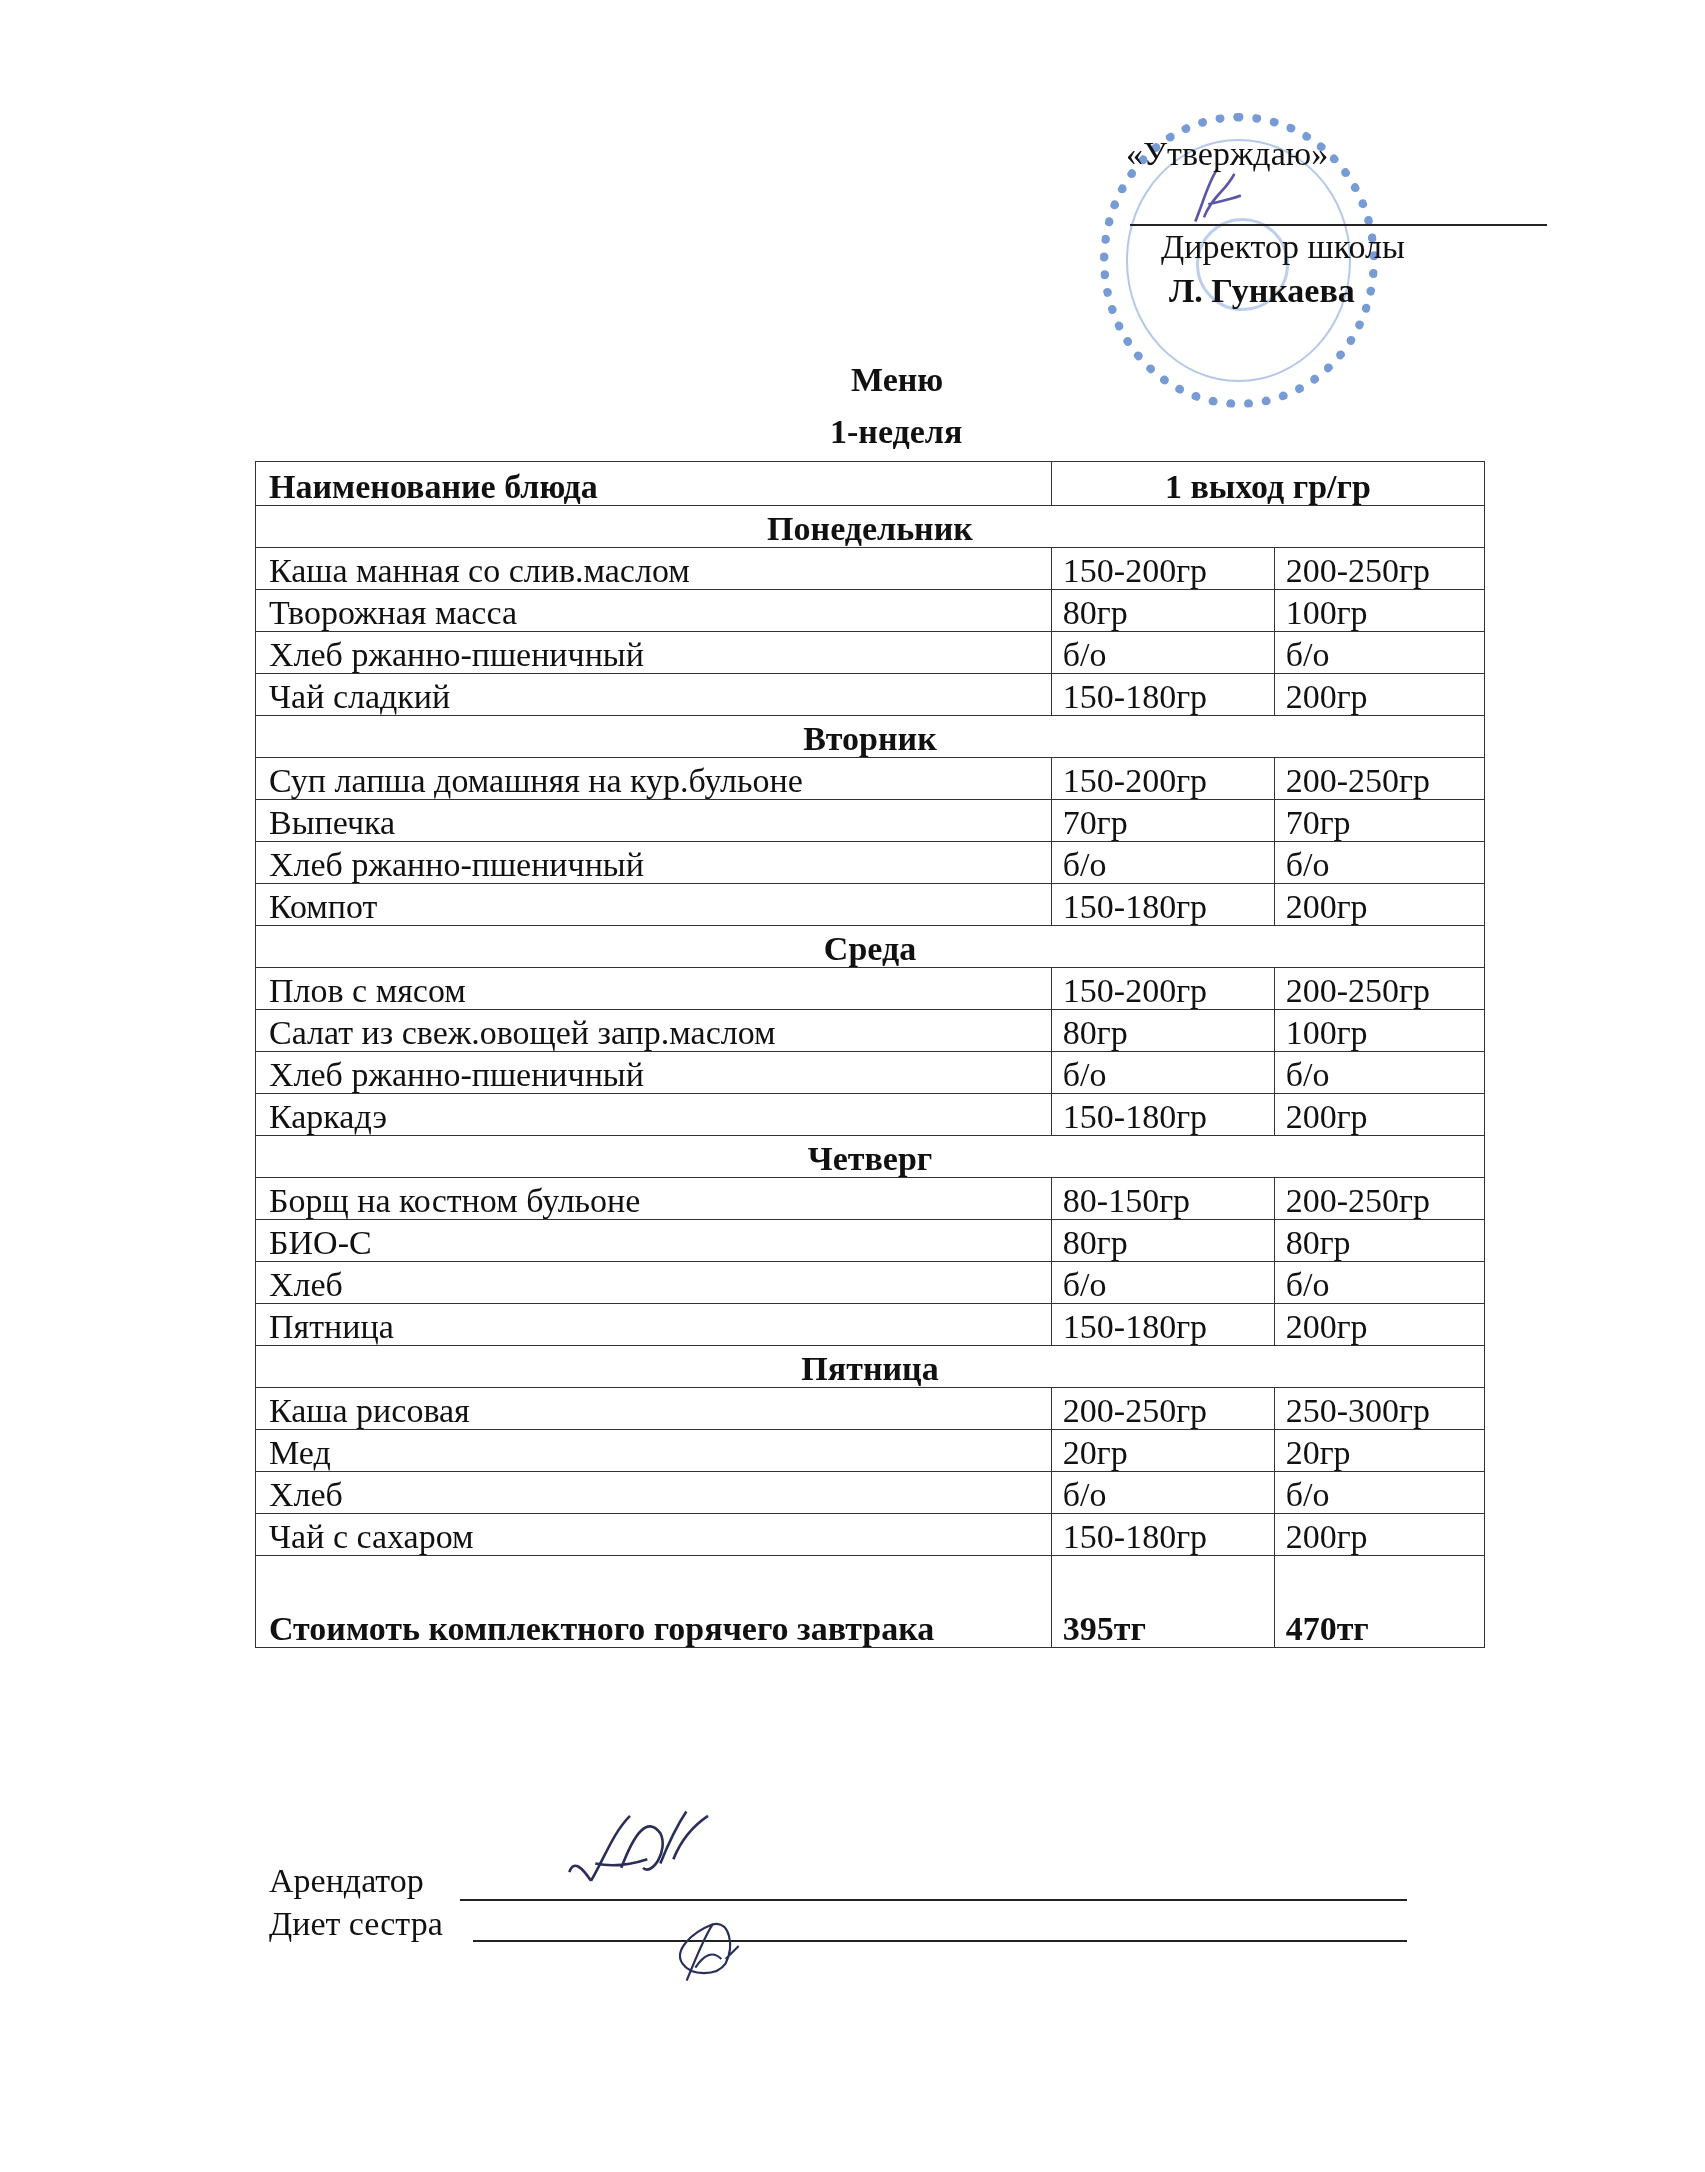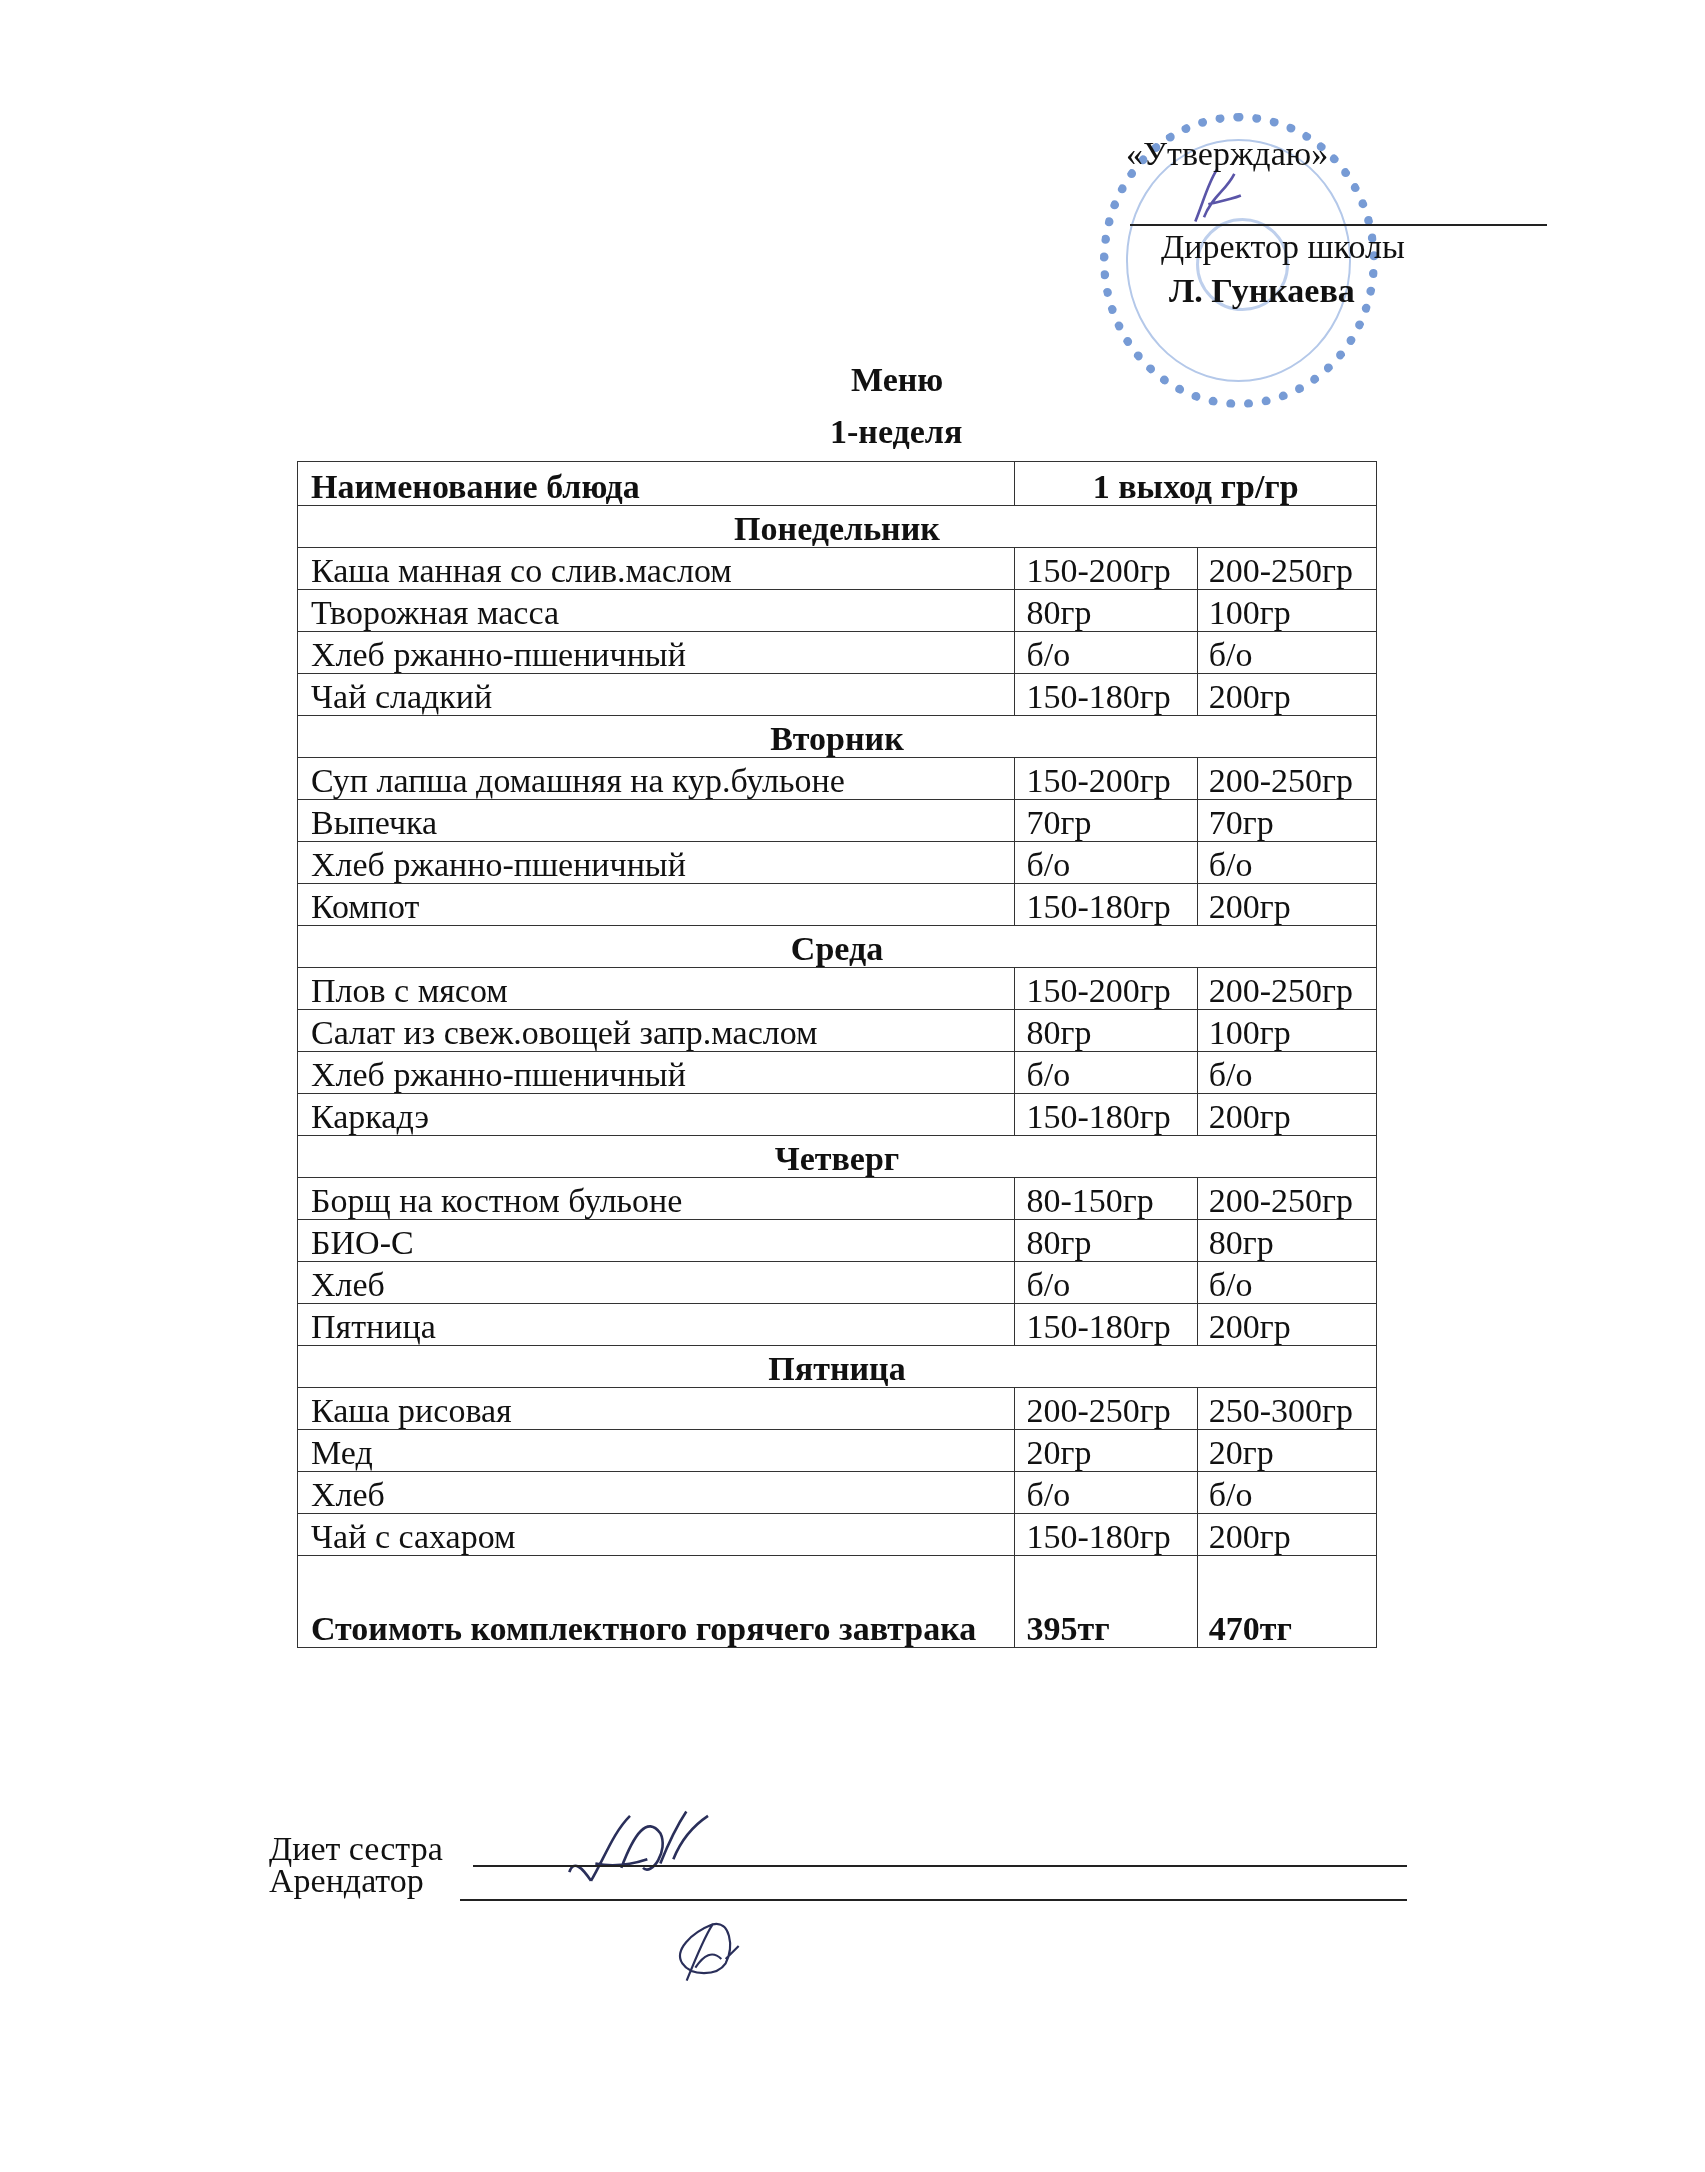--- a/index.html
+++ b/index.html
@@ -97,24 +97,23 @@
       font-size: 34px;
     }
     .title-main { top: 361px; left: 65px; width: 1705px; text-align: left; padding-left: 786px; box-sizing: border-box; }
     .title-week { top: 413px; left: 65px; width: 1705px; text-align: left; padding-left: 765px; box-sizing: border-box; }
 
     
     .menu-table {
       position: absolute;
       left: 255px;
       top: 461px;
-      width: 1080px;
+      width: 1230px;
       border-collapse: collapse;
       font-size: 34px;
-      margin-left: 42px;
     }
     .menu-table td, .menu-table th {
       border: 1.7px solid #333;
       padding: 0 13px;
       height: 41px;
       vertical-align: bottom;
       text-align: left;
       font-weight: normal;
       white-space: nowrap;
       line-height: 1.1;
@@ -140,21 +139,21 @@
       font-size: 34px;
       white-space: nowrap;
     }
     .sign-line .rule {
       position: absolute;
       height: 2.2px;
       background: #222;
     }
     .sign-tenant { left: 269px; top: 1862px; }
     .sign-tenant .rule { left: 191px; top: 37px; width: 947px; }
-    .sign-dietitian { left: 269px; top: 1830px; }
+    .sign-dietitian { left: 269px; top: 1905px; }
     .sign-dietitian .rule { left: 204px; top: 35px; width: 934px; }
     .sig-scribble {
       position: absolute;
     }
     .sig-tenant-svg { left: 565px; top: 1807px; }
     .sig-diet-svg { left: 652px; top: 1920px; }
   </style>
 </head>
 <body>
 

